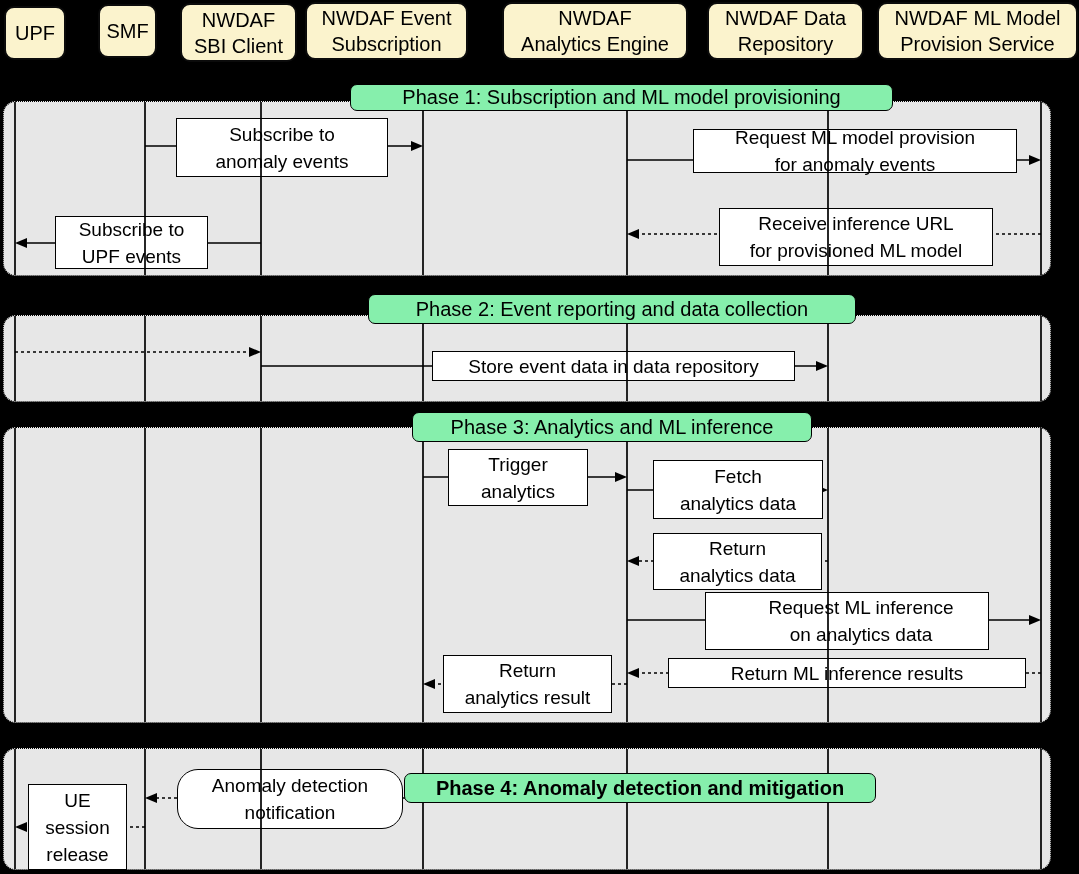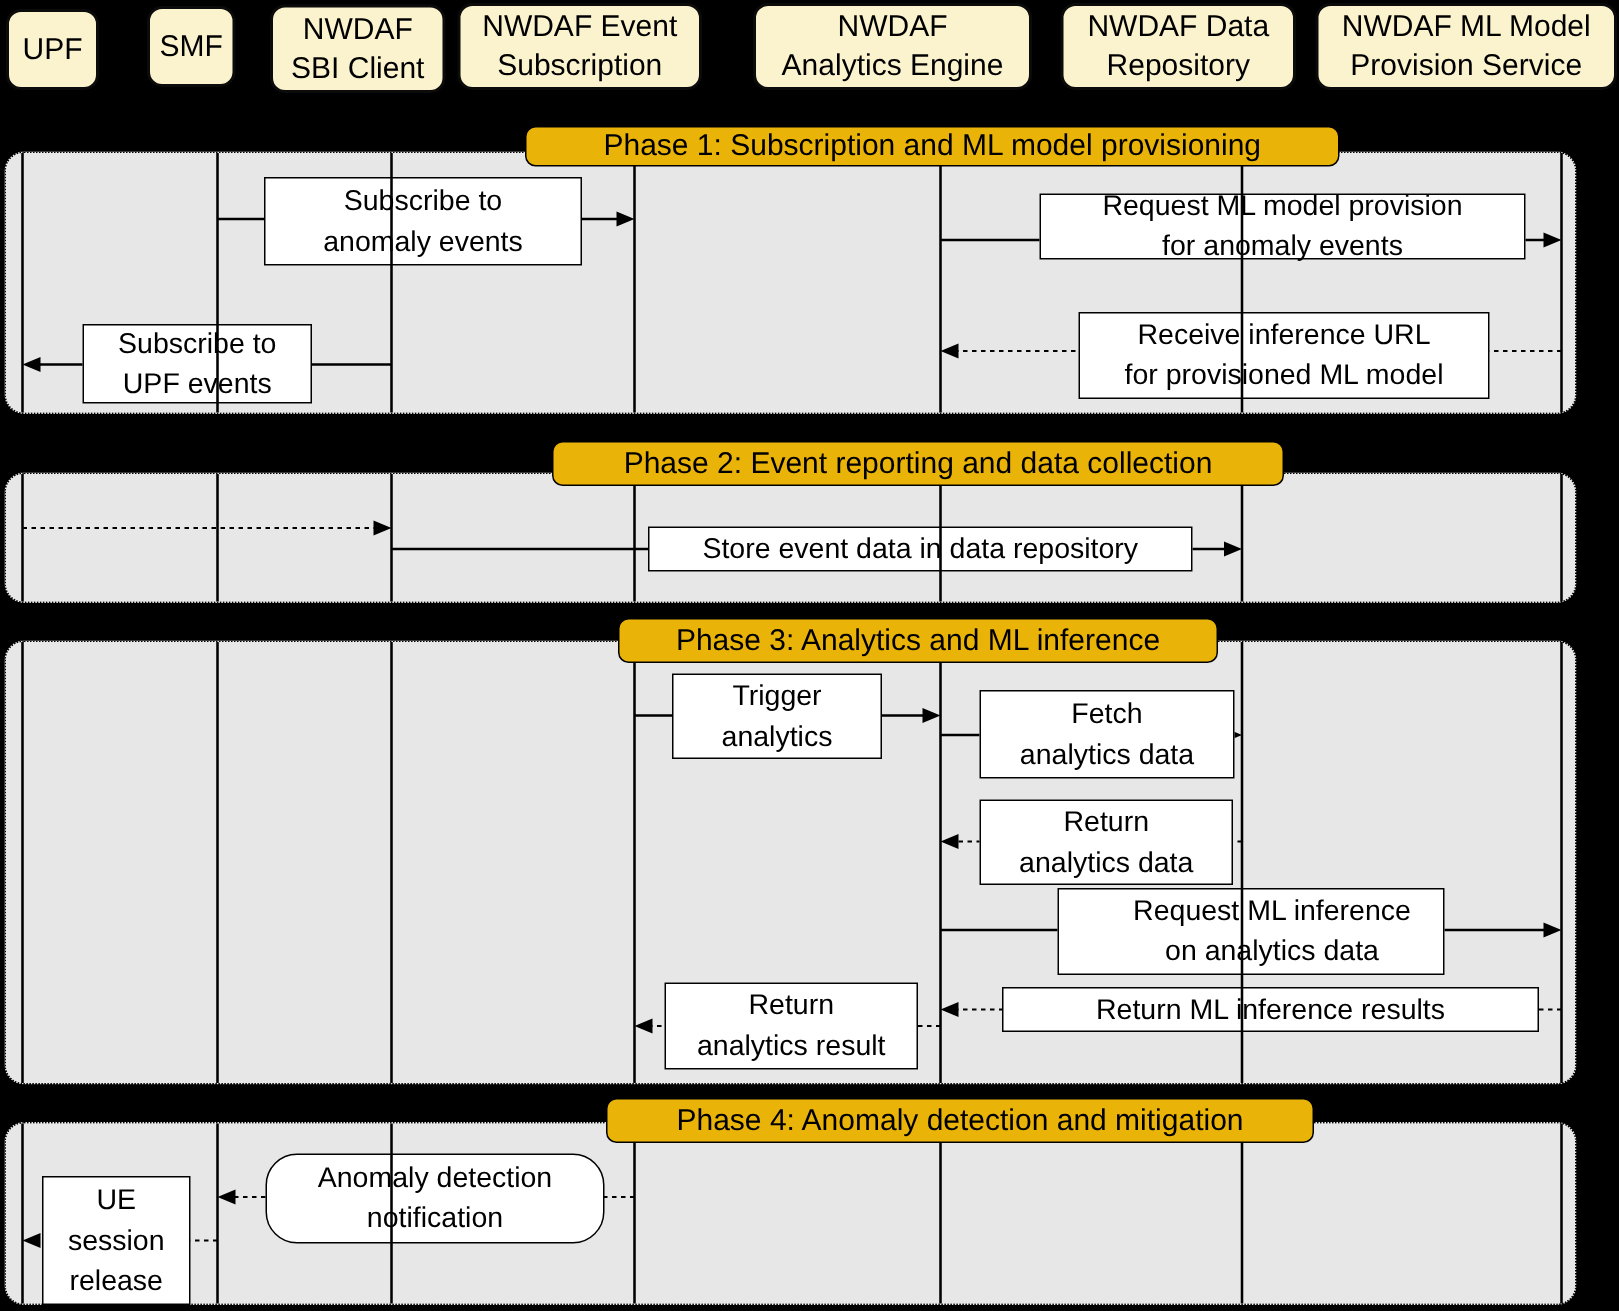--- a/index.html
+++ b/index.html
@@ -10,21 +10,21 @@
   .band{
     position:absolute;background:#E7E7E7;border:1.6px dotted #000;
     border-radius:13px;box-sizing:border-box;
   }
   .msg{
     position:absolute;background:#FFFFFF;border:1.8px solid #000;
     box-sizing:border-box;display:flex;align-items:center;justify-content:center;
     text-align:center;white-space:pre-line;font-size:19px;line-height:27px;color:#000;
   }
   .phase-label{
-    position:absolute;background:#eab308;border:1.7px solid #000;border-radius:7px;
+    position:absolute;background:#86efac;border:1.7px solid #000;border-radius:7px;
     box-sizing:border-box;display:flex;align-items:center;justify-content:center;
     font-size:20px;color:#000;white-space:nowrap;
   }
   .participant{
     position:absolute;background:#FBF3CD;border:2px solid #0b0b0b;border-radius:10px;
     box-sizing:border-box;display:flex;align-items:center;justify-content:center;
     text-align:center;white-space:pre-line;font-size:20px;line-height:26px;color:#000;
   }
   svg.layer{position:absolute;left:0;top:0;pointer-events:none;}
 </style>
@@ -74,21 +74,21 @@
 for anomaly events</div>
     <div class="msg" style="left: 719px; top: 208px; width: 274px; height: 58px;">Receive inference URL
 for provisioned ML model</div>
     <div class="msg" style="left: 432px; top: 351px; width: 363px; height: 30px;">Store event data in data repository</div>
     <div class="msg" style="left: 448px; top: 449px; width: 140px; height: 57px;">Trigger
 analytics</div>
     <div class="msg" style="left: 653px; top: 460px; width: 170px; height: 59px;">Fetch
 analytics data</div>
     <div class="msg" style="left: 653px; top: 533px; width: 169px; height: 57px;">Return
 analytics data</div>
-    <div class="msg" style="left: 705px; top: 592px; width: 258px; height: 58px; padding-left: 28px;">Request ML inference
+    <div class="msg" style="left: 705px; top: 592px; width: 284px; height: 58px; padding-left: 28px;">Request ML inference
 on analytics data</div>
     <div class="msg" style="left: 668px; top: 658px; width: 358px; height: 30px;">Return ML inference results</div>
     <div class="msg" style="left: 443px; top: 655px; width: 169px; height: 58px;">Return
 analytics result</div>
     <div class="msg" style="left: 177px; top: 769px; width: 226px; height: 60px; border-radius: 21px;">Anomaly detection
 notification</div>
     <div class="msg" style="left: 28px; top: 784px; width: 99px; height: 86px;">UE
 session
 release</div>
     <svg class="layer" width="1079" height="874">
@@ -117,21 +117,21 @@
       <line x1="145" y1="749" x2="145" y2="869" stroke="#000000" stroke-width="1.7"></line>
       <line x1="261" y1="749" x2="261" y2="869" stroke="#000000" stroke-width="1.7"></line>
       <line x1="423" y1="749" x2="423" y2="869" stroke="#000000" stroke-width="1.7"></line>
       <line x1="627" y1="749" x2="627" y2="869" stroke="#000000" stroke-width="1.7"></line>
       <line x1="828" y1="749" x2="828" y2="869" stroke="#000000" stroke-width="1.7"></line>
       <line x1="1041" y1="749" x2="1041" y2="869" stroke="#000000" stroke-width="1.7"></line>
     </svg>
     <div class="phase-label" style="left: 350px; top: 84px; width: 543px; height: 27px;">Phase 1: Subscription and ML model provisioning</div>
     <div class="phase-label" style="left: 368px; top: 294px; width: 488px; height: 30px;">Phase 2: Event reporting and data collection</div>
     <div class="phase-label" style="left: 412px; top: 412px; width: 400px; height: 30px;">Phase 3: Analytics and ML inference</div>
-    <div class="phase-label" style="left: 404px; top: 732px; width: 472px; height: 30px;">Phase 4: Anomaly detection and mitigation</div>
+    <div class="phase-label" style="left: 404px; top: 773px; width: 472px; height: 30px; font-weight: bold;">Phase 4: Anomaly detection and mitigation</div>
     <div class="participant" style="left: 4px; top: 6px; width: 62px; height: 54px;">UPF</div>
     <div class="participant" style="left: 98px; top: 4px; width: 59px; height: 54px;">SMF</div>
     <div class="participant" style="left: 180px; top: 3px; width: 117px; height: 59px;">NWDAF
 SBI Client</div>
     <div class="participant" style="left: 305px; top: 2px; width: 163px; height: 58px;">NWDAF Event
 Subscription</div>
     <div class="participant" style="left: 502px; top: 2px; width: 186px; height: 58px;">NWDAF
 Analytics Engine</div>
     <div class="participant" style="left: 707px; top: 2px; width: 157px; height: 58px;">NWDAF Data
 Repository</div>

